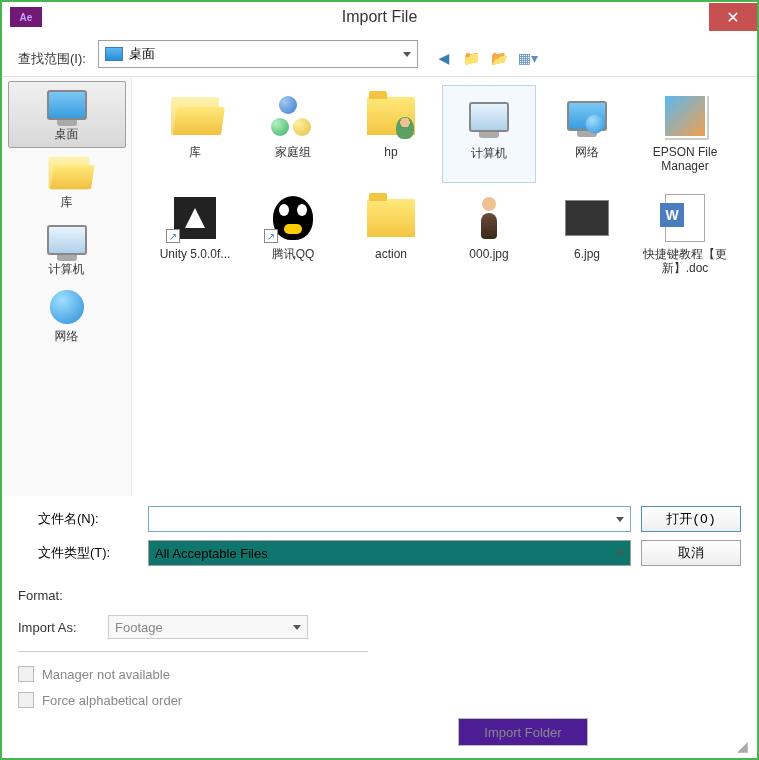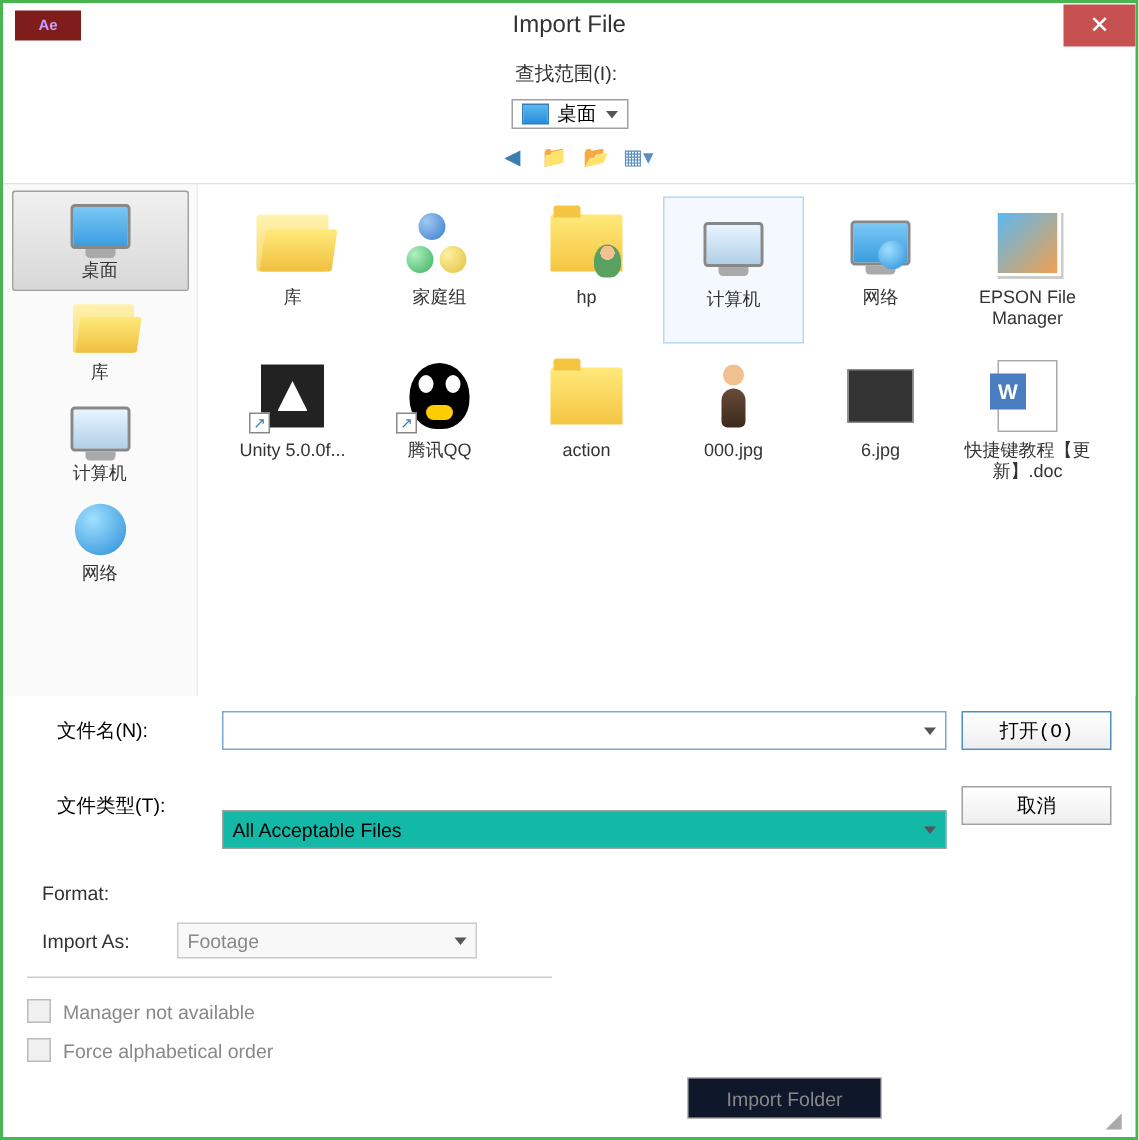--- a/index.html
+++ b/index.html
@@ -1,22 +1,22 @@
 <!DOCTYPE html>
 <html><head>
 <meta charset="utf-8">
 <style>
 * { box-sizing: border-box; margin: 0; padding: 0; font-family: "Microsoft YaHei", "Segoe UI", sans-serif; }
 body { background: #fff; width: 759px; height: 760px; overflow: hidden; }
 .window { border: 2px solid #47b64e; width: 759px; height: 760px; display: flex; flex-direction: column; }
 .titlebar { height: 30px; background: #fff; display: flex; align-items: center; position: relative; }
-.app-icon { width: 44px; height: 20px; background: #7f1d1d; margin-left: 8px; display: flex; align-items: center; justify-content: center; color: #c9a0ff; font-size: 10px; font-weight: bold; }
+.app-icon { width: 32px; height: 20px; background: #701a75; margin-left: 8px; display: flex; align-items: center; justify-content: center; color: #c9a0ff; font-size: 10px; font-weight: bold; }
 .title-text { position: absolute; left: 50%; transform: translateX(-50%); font-size: 16px; color: #333; }
 .close-btn { margin-left: auto; width: 48px; height: 28px; background: #c75050; color: #fff; display: flex; align-items: center; justify-content: center; font-size: 16px; cursor: pointer; }
-.toolbar { padding: 8px 16px; display: flex; align-items: center; gap: 8px; flex-direction: column; }
+.toolbar { padding: 8px 16px; display: flex; align-items: flex-end; gap: 8px; }
 .toolbar-label { font-size: 13px; color: #333; margin-right: 4px; }
 .location-select { flex: 1; height: 28px; border: 1px solid #a0a0a0; background: #fff; display: flex; align-items: center; padding: 0 6px; gap: 6px; max-width: 320px; }
 .location-icon { width: 18px; height: 14px; background: linear-gradient(180deg, #5ab8f0 0%, #2a8dd8 100%); border: 1px solid #3a7db0; }
 .location-text { font-size: 13px; flex: 1; }
 .dropdown-arrow { width: 0; height: 0; border-left: 4px solid transparent; border-right: 4px solid transparent; border-top: 5px solid #555; }
 .toolbar-icons { display: flex; gap: 8px; margin-left: 8px; }
 .tb-icon { width: 20px; height: 20px; display: flex; align-items: center; justify-content: center; cursor: pointer; font-size: 14px; }
 .main-area { flex: 1; display: flex; border-top: 1px solid #e0e0e0; }
 .sidebar { width: 130px; background: #fafafa; padding-top: 4px; display: flex; flex-direction: column; align-items: center; gap: 2px; border-right: 1px solid #eee; }
 .sidebar-item { width: 118px; display: flex; flex-direction: column; align-items: center; padding: 4px; cursor: pointer; font-size: 12px; color: #333; text-align: center; }
@@ -26,32 +26,32 @@
 .file-grid { display: flex; flex-wrap: wrap; gap: 4px; }
 .file-item { width: 94px; height: 98px; display: flex; flex-direction: column; align-items: center; padding: 6px 2px; cursor: pointer; font-size: 12px; text-align: center; color: #333; }
 .file-item.selected { background: #f4f9ff; border: 1px solid #b8d8f0; }
 .file-icon { width: 58px; height: 50px; margin-bottom: 4px; display: flex; align-items: center; justify-content: center; position: relative; }
 .file-label { line-height: 1.2; }
 .bottom-bar { padding: 10px 16px; display: flex; flex-direction: column; gap: 8px; }
 .row { display: flex; align-items: center; gap: 10px; }
 .row-label { width: 120px; font-size: 13px; text-align: left; padding-left: 20px; }
 .row-input { flex: 1; height: 26px; border: 1px solid #78a8d0; background: #fff; display: flex; align-items: center; padding: 0 6px; }
 .row-input input { border: none; outline: none; width: 100%; font-size: 13px; font-family: "Courier New", monospace; }
-.row-select { flex: 1; height: 26px; border: 1px solid #a0a0a0; background: #14b8a6; display: flex; align-items: center; padding: 0 6px; font-family: "Courier New", monospace; font-size: 13px; margin-top: 32px; }
+.row-select { flex: 1; height: 26px; border: 1px solid #a0a0a0; background: #0f766e; display: flex; align-items: center; padding: 0 6px; font-family: "Courier New", monospace; font-size: 13px; }
 .action-btn { width: 100px; height: 26px; border: 1px solid #a0a0a0; background: linear-gradient(180deg, #fff, #eee); text-align: center; font-size: 13px; cursor: pointer; display: flex; align-items: center; justify-content: center; font-family: "Courier New", monospace; }
 .open-default { border: 1px solid #4a90c0; }
 .options-area { padding: 12px 16px; font-size: 13px; color: #333; }
 .opt-row { margin-bottom: 12px; display: flex; align-items: center; gap: 10px; }
-.opt-label { width: 80px; color: #333; margin-left: 10px; }
+.opt-label { width: 80px; color: #333; }
 .opt-select { width: 200px; height: 24px; border: 1px solid #ccc; background: #f8f8f8; color: #888; display: flex; align-items: center; padding: 0 6px; font-size: 13px; justify-content: space-between; }
 .divider { border: none; border-top: 1px solid #ccc; margin: 4px 0 14px 0; width: 350px; }
 .check-row { display: flex; align-items: center; gap: 8px; margin-bottom: 10px; color: #888; }
 .check-row.sub { }
 .chk { width: 16px; height: 16px; border: 1px solid #bbb; background: #f0f0f0; }
-.import-folder-btn { width: 130px; height: 28px; border: 1px solid #bbb; background: #0f172a; color: #888; font-size: 13px; display: flex; align-items: center; justify-content: center; margin-left: 440px; }
+.import-folder-btn { width: 130px; height: 28px; border: 1px solid #bbb; background: #4c1d95; color: #888; font-size: 13px; display: flex; align-items: center; justify-content: center; margin-left: 440px; }
 .resize-grip { position: absolute; right: 6px; bottom: 6px; width: 14px; height: 14px; color: #aaa; font-size: 14px; }
 
 .ico-folder { width: 48px; height: 38px; background: linear-gradient(180deg, #ffe97a 0%, #f5c542 100%); border-radius: 2px 2px 0 0; position: relative; }
 .ico-folder::before { content: ""; position: absolute; top: -6px; left: 2px; width: 18px; height: 8px; background: #f5c542; border-radius: 2px 2px 0 0; }
 .ico-folder-open { width: 48px; height: 38px; background: linear-gradient(180deg, #fff3b0 0%, #f5d76e 100%); border-radius: 2px; position: relative; }
 .ico-folder-open::after { content: ""; position: absolute; bottom: 0; left: 4px; right: -4px; height: 28px; background: linear-gradient(180deg, #ffe97a, #f0c040); transform: skewX(-8deg); border-radius: 2px; }
 .ico-monitor { width: 40px; height: 30px; background: linear-gradient(180deg, #7ac8f5, #3a9de0); border: 2px solid #888; border-radius: 3px; position: relative; }
 .ico-monitor::after { content: ""; position: absolute; bottom: -8px; left: 50%; transform: translateX(-50%); width: 20px; height: 6px; background: #aaa; border-radius: 0 0 3px 3px; }
 .ico-globe { width: 38px; height: 38px; border-radius: 50%; background: radial-gradient(circle at 35% 30%, #a0e0ff, #2a8dd8); position: relative; }
 .ico-word { width: 40px; height: 48px; background: #fff; border: 1px solid #aaa; position: relative; }

